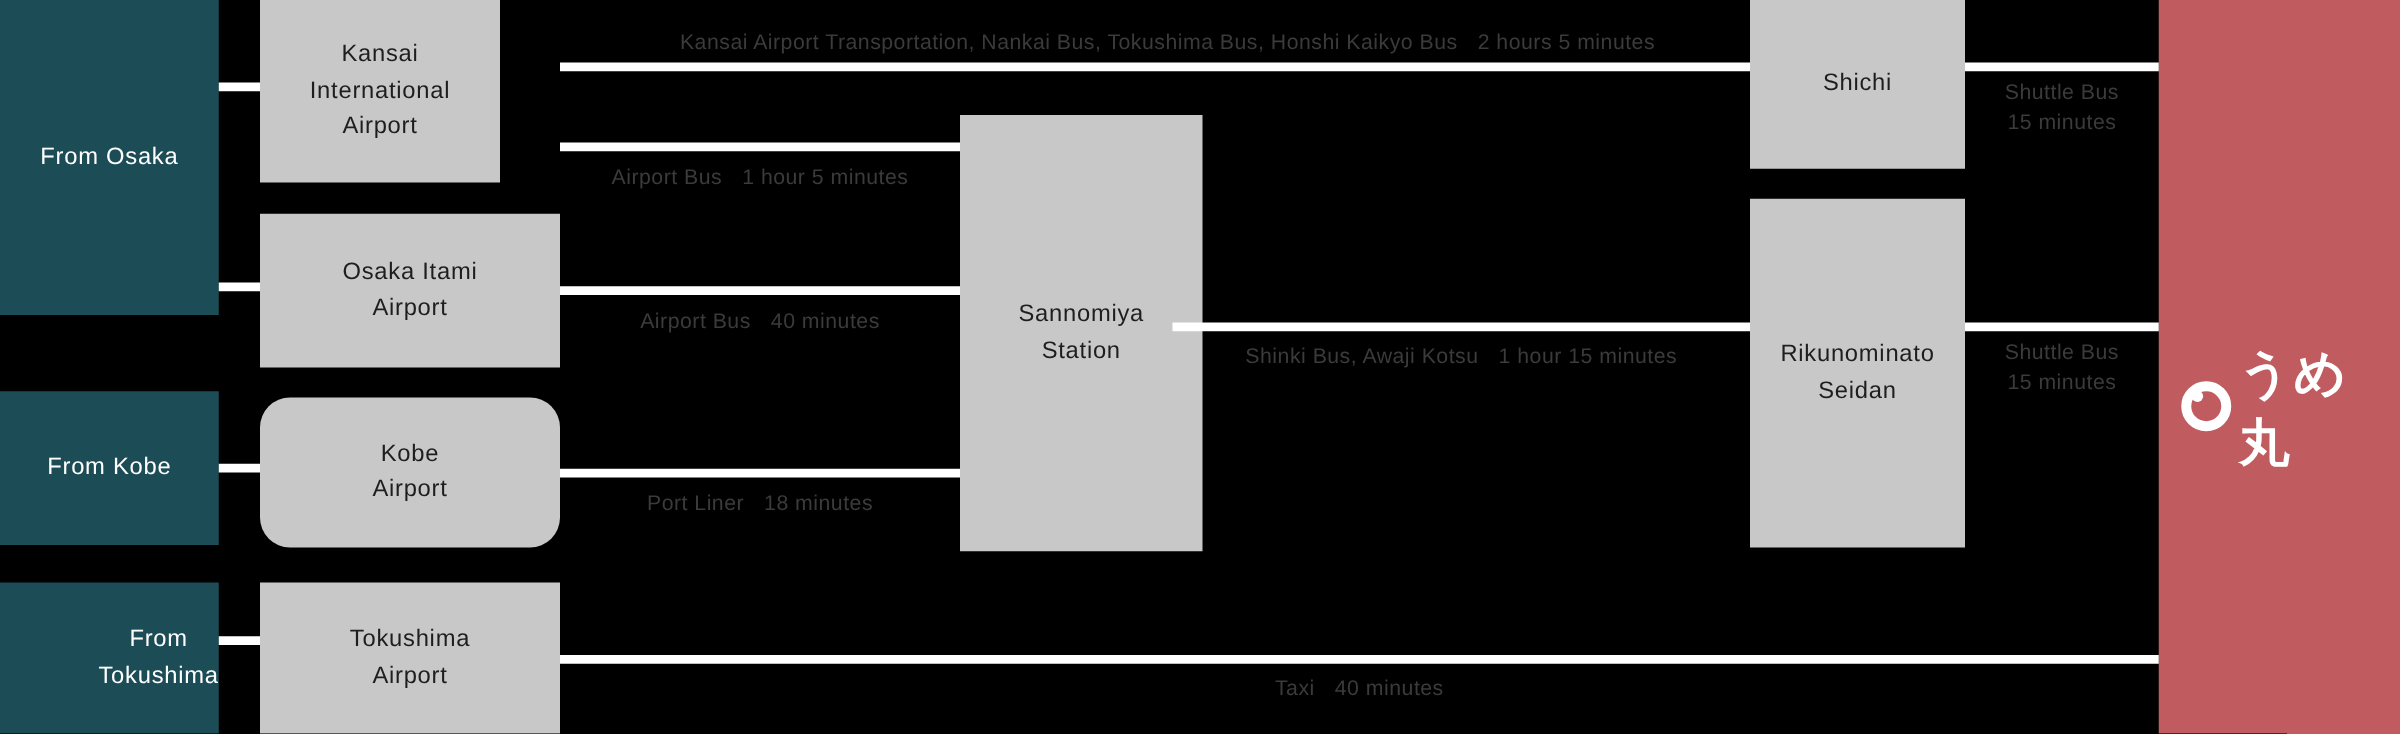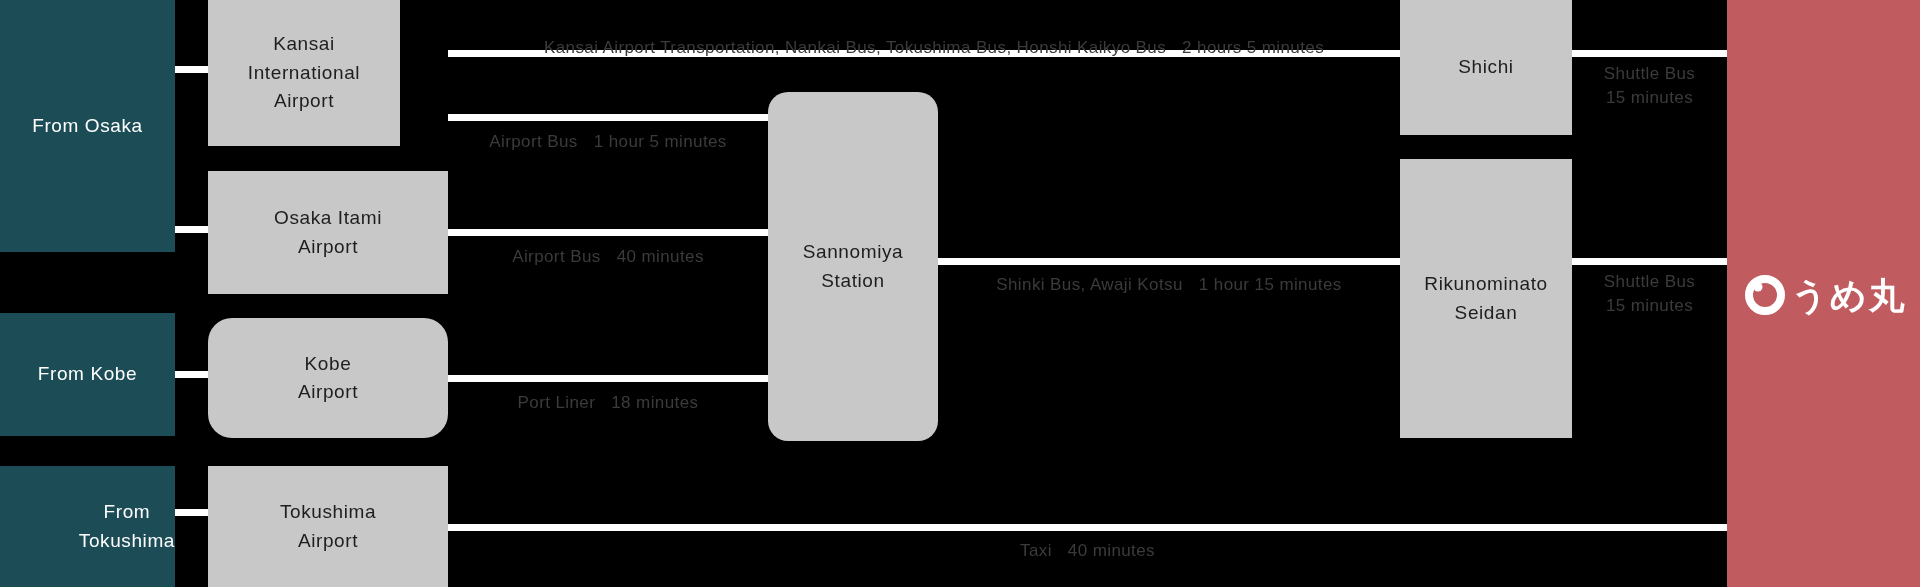--- a/index.html
+++ b/index.html
@@ -23,53 +23,53 @@
   
   #origin-osaka     { left:0; top:0;     width:175px; height:252px; }
   #origin-kobe      { left:0; top:313px; width:175px; height:123px; }
   #origin-tokushima { left:0; top:466px; width:175px; height:121px;justify-content:flex-end; }
 
   
   #st-kansai      { left:208px;  top:0;     width:192px; height:146px; }
   #st-itami       { left:208px;  top:171px; width:240px; height:123px; }
   #st-kobe        { left:208px;  top:318px; width:240px; height:120px;border-radius:24px; }
   #st-tokushima   { left:208px;  top:466px; width:240px; height:121px; }
-  #st-sannomiya   { left:768px;  top:92px;  width:170px; height:349px;border-radius:20px; }
+  #st-sannomiya   { left:768px;  top:92px;  width:194px; height:349px; }
   #st-shichi      { left:1400px; top:0;     width:172px; height:135px; }
   #st-rikuno      { left:1400px; top:159px; width:172px; height:279px; }
   #dest-box       { left:1727px; top:0;     width:193px; height:587px; }
 
   
   #ln-osaka-kansai    { left:175px;  top:66px;  width:33px; }
   #ln-kansai-shichi   { left:448px;  top:50px;  width:952px; }
   #ln-shichi-dest     { left:1572px; top:50px;  width:155px; }
   #ln-kansai-sannomiya{ left:448px;  top:114px; width:320px; }
   #ln-osaka-itami     { left:175px;  top:226px; width:33px; }
   #ln-itami-sannomiya { left:448px;  top:229px; width:320px; }
   #ln-sannomiya-rikuno{ left:938px;  top:258px; width:462px; }
   #ln-rikuno-dest     { left:1572px; top:258px; width:155px; }
   #ln-kobe-conn       { left:175px;  top:371px; width:33px; }
   #ln-kobe-sannomiya  { left:448px;  top:375px; width:320px; }
   #ln-tokushima-conn  { left:175px;  top:509px; width:33px; }
   #ln-taxi            { left:448px;  top:524px; width:1279px; }
 
   
-  #rt-kansai-shichi    { left:448px;  top:36px;  width:972px; }
+  #rt-kansai-shichi    { left:448px;  top:22px;  width:972px; }
   #rt-kansai-sannomiya { left:448px;  top:130px; width:320px; }
   #rt-itami-sannomiya  { left:448px;  top:245px; width:320px; }
   #rt-shinki           { left:938px;  top:273px; width:462px; }
   #rt-portliner        { left:448px;  top:391px; width:320px; }
   #rt-taxi             { left:448px;  top:539px; width:1279px; }
   #rt-shuttle-top      { left:1572px; top:62px;  width:155px; }
   #rt-shuttle-bottom   { left:1572px; top:270px; width:155px; }
 
   
   #logo { position:absolute; left:1744px; top:272px; display:flex; align-items:center;
           gap:5px; color:#ffffff; }
-  #logo .txt { font-size:36px; font-weight:bold; letter-spacing:2px;
+  #logo .txt { font-size:41px; font-weight:bold; letter-spacing:2px;
                font-family:"DejaVu Sans",sans-serif; }
   #logo .mark { display:block; }
 </style>
 </head>
 <body>
 
 <div class="canvas">
 
   <div class="box origin" id="origin-osaka">
     <span>From Osaka</span>

